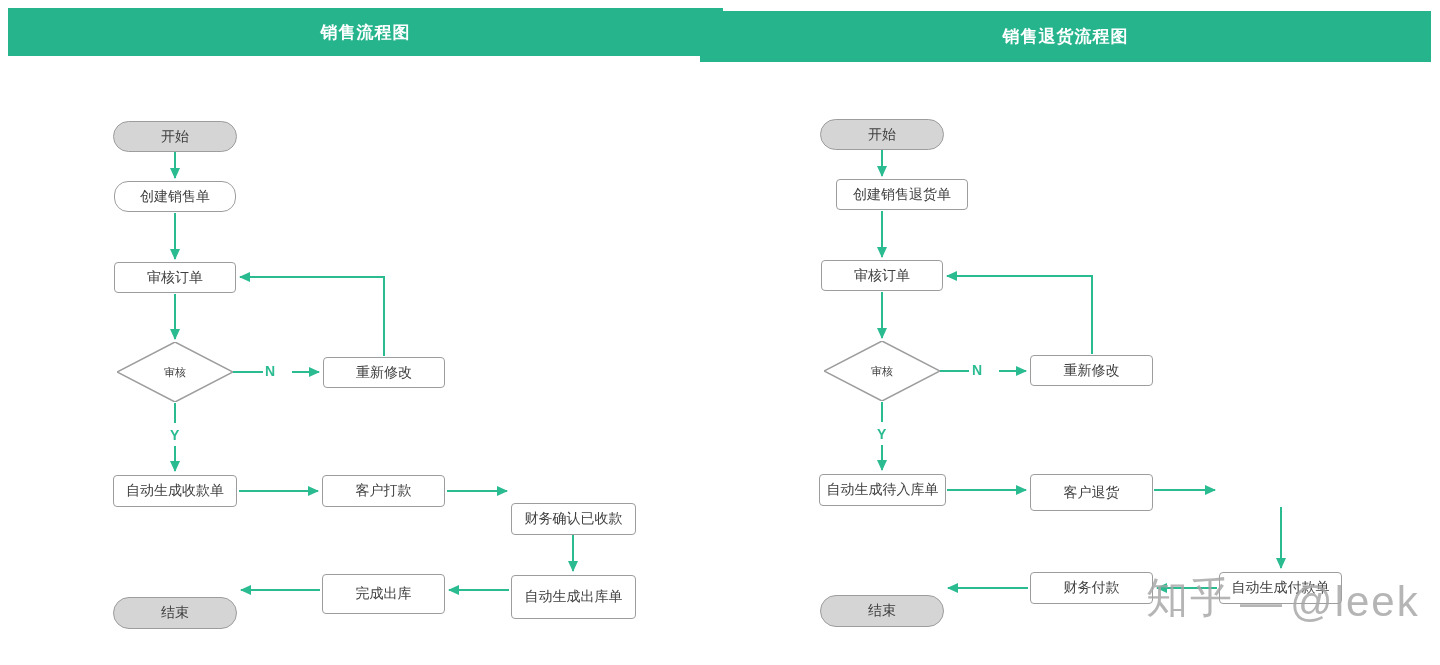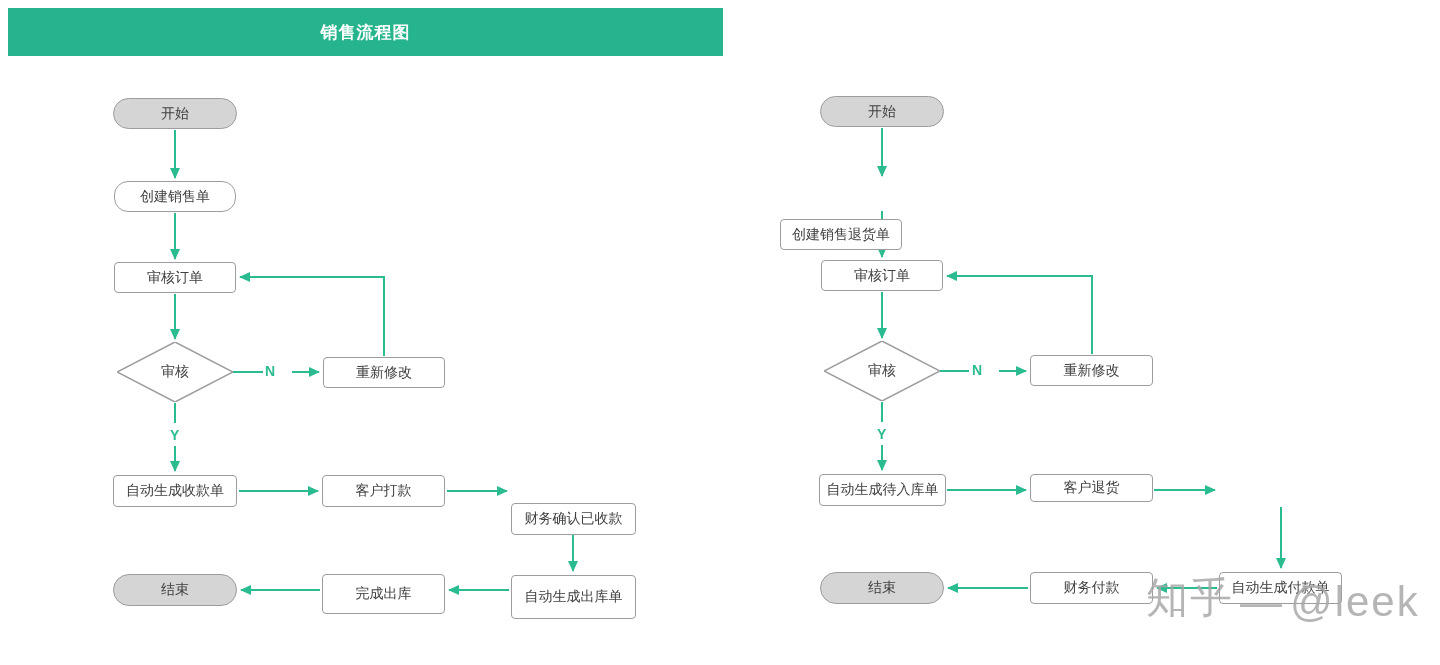--- a/index.html
+++ b/index.html
@@ -16,44 +16,47 @@
   .stage{position:relative;width:1440px;height:665px;background:#fff;}
 
   .hdr{position:absolute;display:flex;align-items:center;justify-content:center;
     background:var(--header-bg);color:#fff;font-size:17px;font-weight:bold;letter-spacing:1px;}
   .hdr-left{left:8px;top:8px;width:715px;height:48px;}
   .hdr-right{left:700px;top:11px;width:731px;height:51px;}
 
   .node{position:absolute;display:flex;align-items:center;justify-content:center;
     background:#fff;border:1.5px solid var(--node-border);border-radius:4px;
     font-size:14px;color:var(--node-text);white-space:nowrap;}
-  .terminal{background:var(--terminal-fill);border-radius:16px;}
+  .terminal{background:var(--terminal-fill);border-radius:16px;margin-top:23px;}
   .diamond{position:absolute;border:none;background:transparent;}
   .diamond svg{position:absolute;left:0;top:0;}
   .diamond .dlabel{position:absolute;inset:0;display:flex;align-items:center;justify-content:center;
-    font-size:14px;color:var(--node-text);}
+    font-size:11px;color:var(--node-text);}
   .dshape{fill:#fff;stroke:var(--node-border);stroke-width:1.5;}
 
   .edges{position:absolute;left:0;top:0;width:1440px;height:665px;pointer-events:none;}
   .edge{stroke:var(--arrow);stroke-width:2;fill:none;}
   .ah-path{fill:var(--arrow);}
 
   .branch{position:absolute;color:var(--arrow);font-size:14px;font-weight:bold;}
 
   .watermark{position:absolute;left:1146px;top:570px;display:flex;align-items:flex-end;
     color:var(--watermark);opacity:.82;font-size:42px;letter-spacing:2px;z-index:30;white-space:nowrap;}
   .watermark .sep{margin:0 6px;}
 </style>
 </head>
 <body>
 
 <div class="stage">
 
   <div class="hdr hdr-left">
     <span>销售流程图</span>
+  </div>
+  <div class="hdr hdr-right">
+    <span>销售退货流程图</span>
   </div>
 
   <svg class="edges" width="1440" height="665" viewBox="0 0 1440 665">
     <defs>
       <marker id="ah" markerUnits="userSpaceOnUse" markerWidth="14" markerHeight="12" refX="10" refY="5" orient="auto">
         <path class="ah-path" d="M0,0 L11,5 L0,10 Z"></path>
       </marker>
     </defs>
     <g>
       <line class="edge" x1="175" y1="130" x2="175" y2="178" marker-end="url(#ah)"></line>
@@ -103,33 +106,33 @@
   <div class="node" style="left:322px;top:475px;width:123px;height:32px;">客户打款</div>
   <div class="node" style="left:511px;top:474px;width:125px;height:32px;margin-top:29px;">财务确认已收款</div>
   <div class="node" style="left:511px;top:575px;width:125px;height:44px;">自动生成出库单</div>
   <div class="node" style="left:322px;top:574px;width:123px;height:40px;">完成出库</div>
   <div class="node terminal" style="left:113px;top:574px;width:124px;height:32px;">结束</div>
 
   <span class="branch" style="left:265px;top:363px;">N</span>
   <span class="branch" style="left:170px;top:427px;">Y</span>
 
   <div class="node terminal" style="left:820px;top:96px;width:124px;height:31px;">开始</div>
-  <div class="node" style="left:780px;top:179px;width:122px;height:31px;margin-top:40px;">创建销售退货单</div>
+  <div class="node" style="left:836px;top:179px;width:132px;height:31px;">创建销售退货单</div>
   <div class="node" style="left:821px;top:260px;width:122px;height:31px;">审核订单</div>
 
   <div class="diamond" style="left:824px;top:341px;width:116px;height:60px;">
     <svg width="116" height="60" viewBox="0 0 116 60">
       <polygon class="dshape" points="0,30 58,0 116,30 58,60"></polygon>
     </svg>
     <span class="dlabel">审核</span>
   </div>
 
   <div class="node" style="left:1030px;top:355px;width:123px;height:31px;">重新修改</div>
   <div class="node" style="left:819px;top:474px;width:127px;height:32px;">自动生成待入库单</div>
-  <div class="node" style="left:1030px;top:474px;width:123px;height:28px;">客户退货</div>
+  <div class="node" style="left:1030px;top:474px;width:123px;height:37px;">客户退货</div>
   <div class="node" style="left:1219px;top:572px;width:123px;height:32px;">自动生成付款单</div>
   <div class="node" style="left:1030px;top:572px;width:123px;height:32px;">财务付款</div>
   <div class="node terminal" style="left:820px;top:572px;width:124px;height:32px;">结束</div>
 
   <span class="branch" style="left:972px;top:362px;">N</span>
   <span class="branch" style="left:877px;top:426px;">Y</span>
 
   <div class="watermark">
     <span>知乎</span>
     <span class="sep">—</span>

